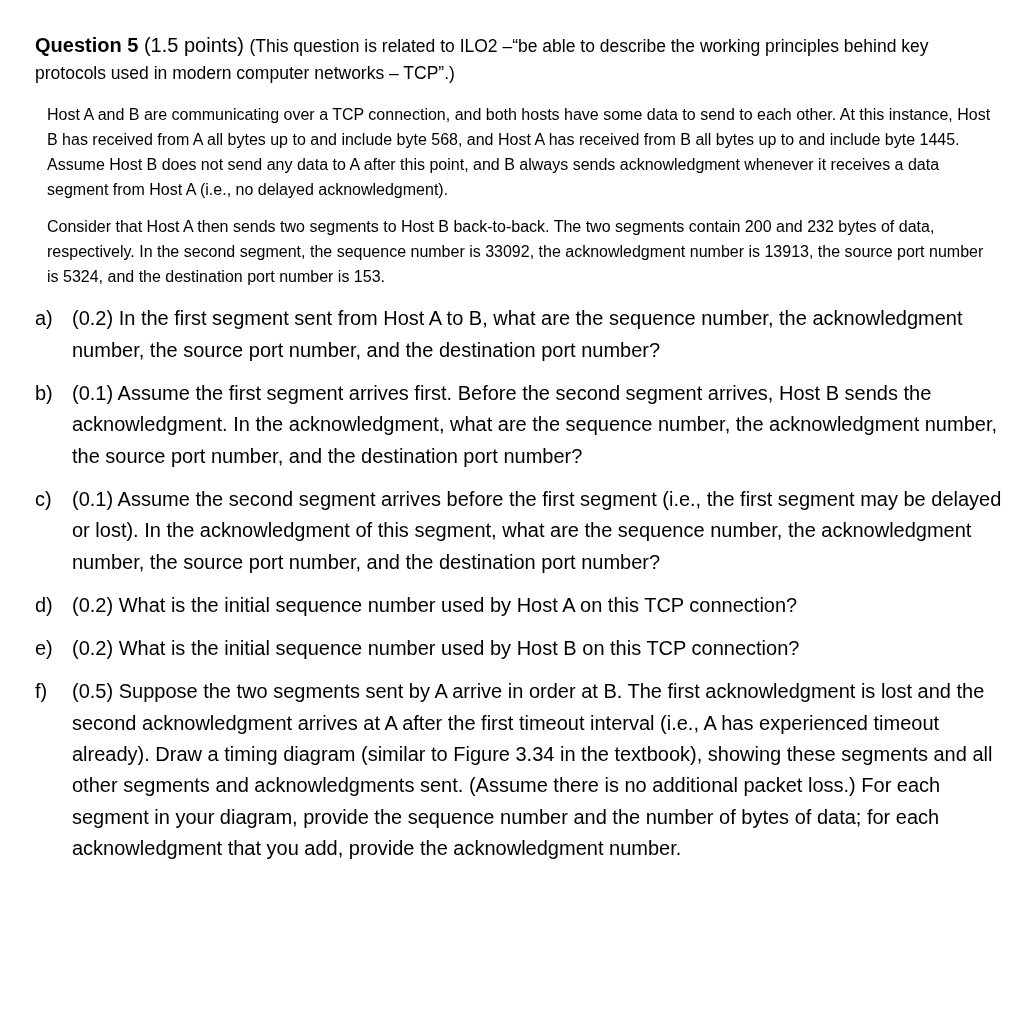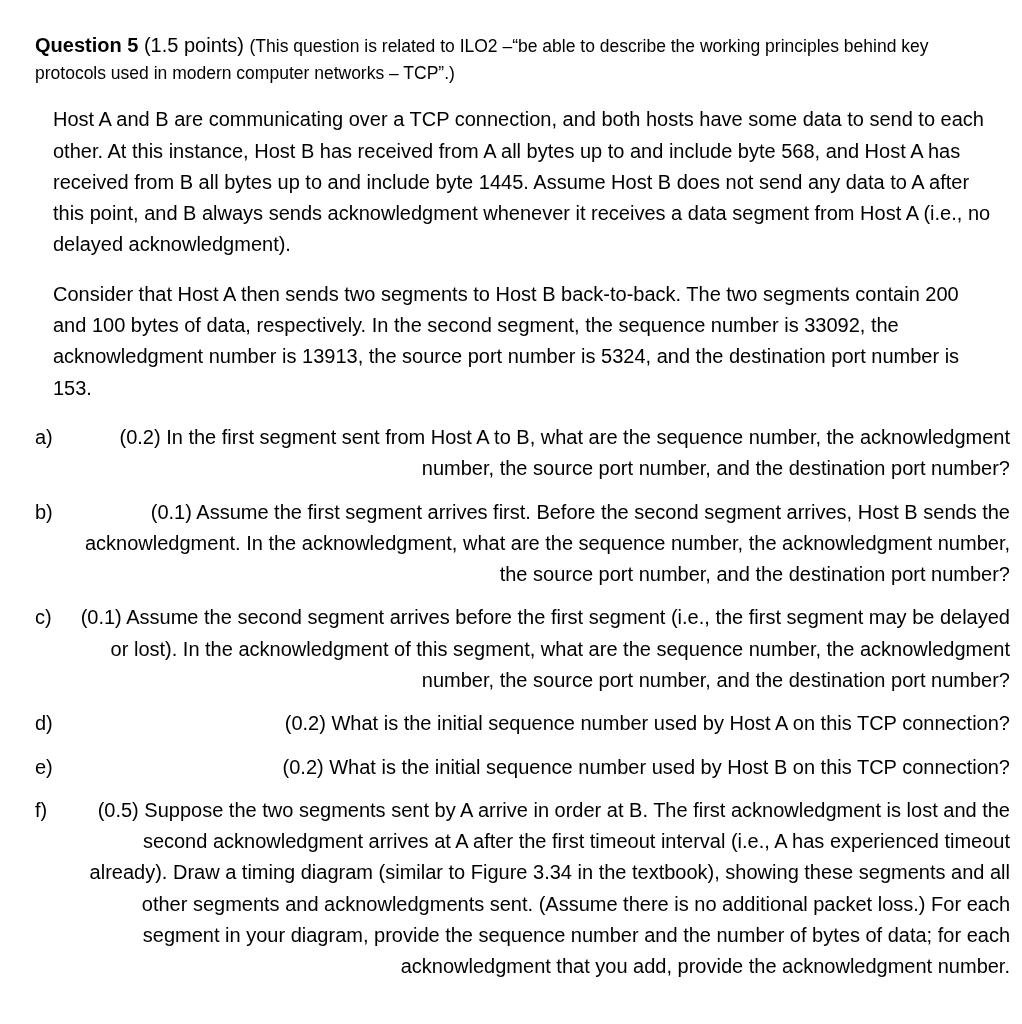--- a/index.html
+++ b/index.html
@@ -27,51 +27,50 @@
   }
   .q-points {
     font-weight: normal;
     font-size: 20px;
   }
   .q-note {
     font-weight: normal;
     font-size: 17.5px;
   }
   .para {
-    font-size: 20px;
+    font-size: 16px;
     line-height: 1.565;
-    margin: 18px;
+    margin: 12px;
   }
   .items {
     margin-top: 14px;
   }
   .item {
     display: flex;
     font-size: 20px;
     line-height: 1.565;
     margin-top: 12px;
   }
   .item-label {
     flex: 0 0 37px;
   }
   .item-text {
     flex: 1 1 auto;
-    text-align: right;
   }
 </style>
 </head>
 <body>
 
 <div class="page">
 
   <p class="heading"><span class="q-title">Question 5</span><span class="q-points"> (1.5 points) </span><span class="q-note">(This question is related to ILO2 –“be able to describe the working principles behind key protocols used in modern computer networks – TCP”.)</span></p>
 
   <p class="para">Host A and B are communicating over a TCP connection, and both hosts have some data to send to each other. At this instance, Host B has received from A all bytes up to and include byte 568, and Host A has received from B all bytes up to and include byte 1445. Assume Host B does not send any data to A after this point, and B always sends acknowledgment whenever it receives a data segment from Host A (i.e., no delayed acknowledgment).</p>
 
-  <p class="para">Consider that Host A then sends two segments to Host B back-to-back. The two segments contain 200 and 100 bytes of data, respectively. In the second segment, the sequence number is 33092, the acknowledgment number is 13913, the source port number is 5324, and the destination port number is 153.</p>
+  <p class="para">Consider that Host A then sends two segments to Host B back-to-back. The two segments contain 200 and 232 bytes of data, respectively. In the second segment, the sequence number is 33092, the acknowledgment number is 13913, the source port number is 5324, and the destination port number is 153.</p>
 
   <div class="items">
 
     <div class="item">
       <span class="item-label">a)</span>
       <span class="item-text">(0.2) In the first segment sent from Host A to B, what are the sequence number, the acknowledgment number, the source port number, and the destination port number?</span>
     </div>
 
     <div class="item">
       <span class="item-label">b)</span>

